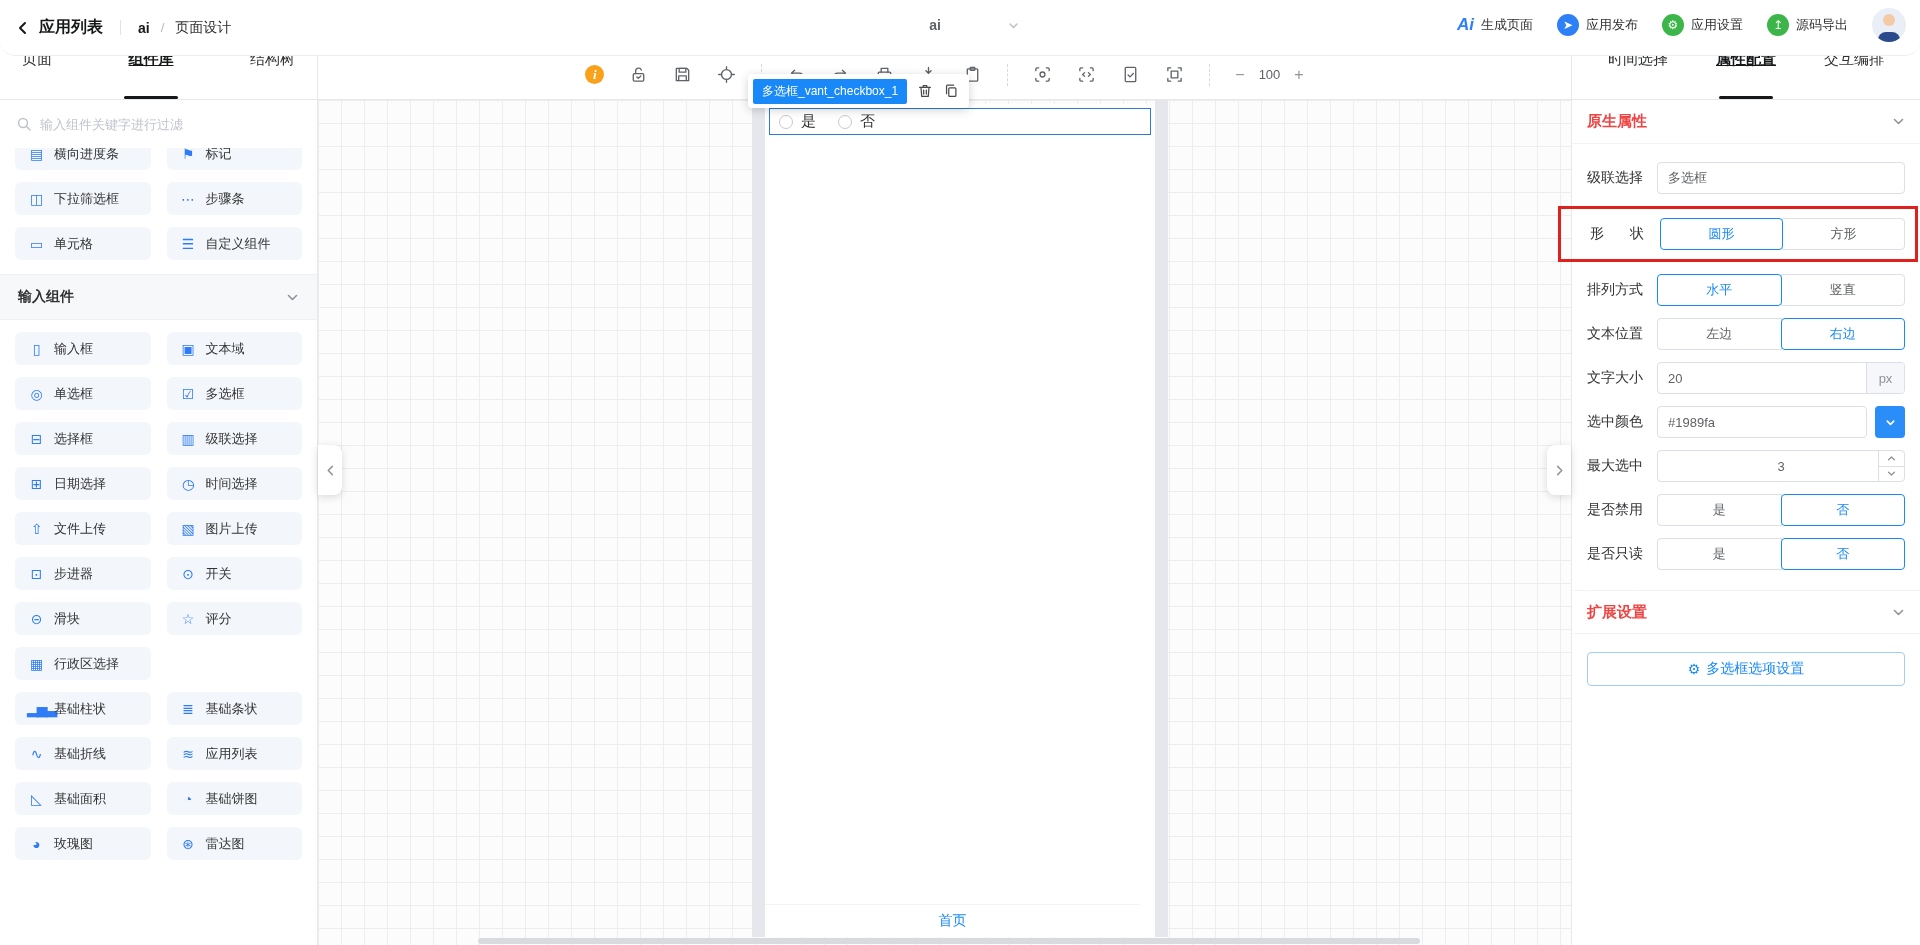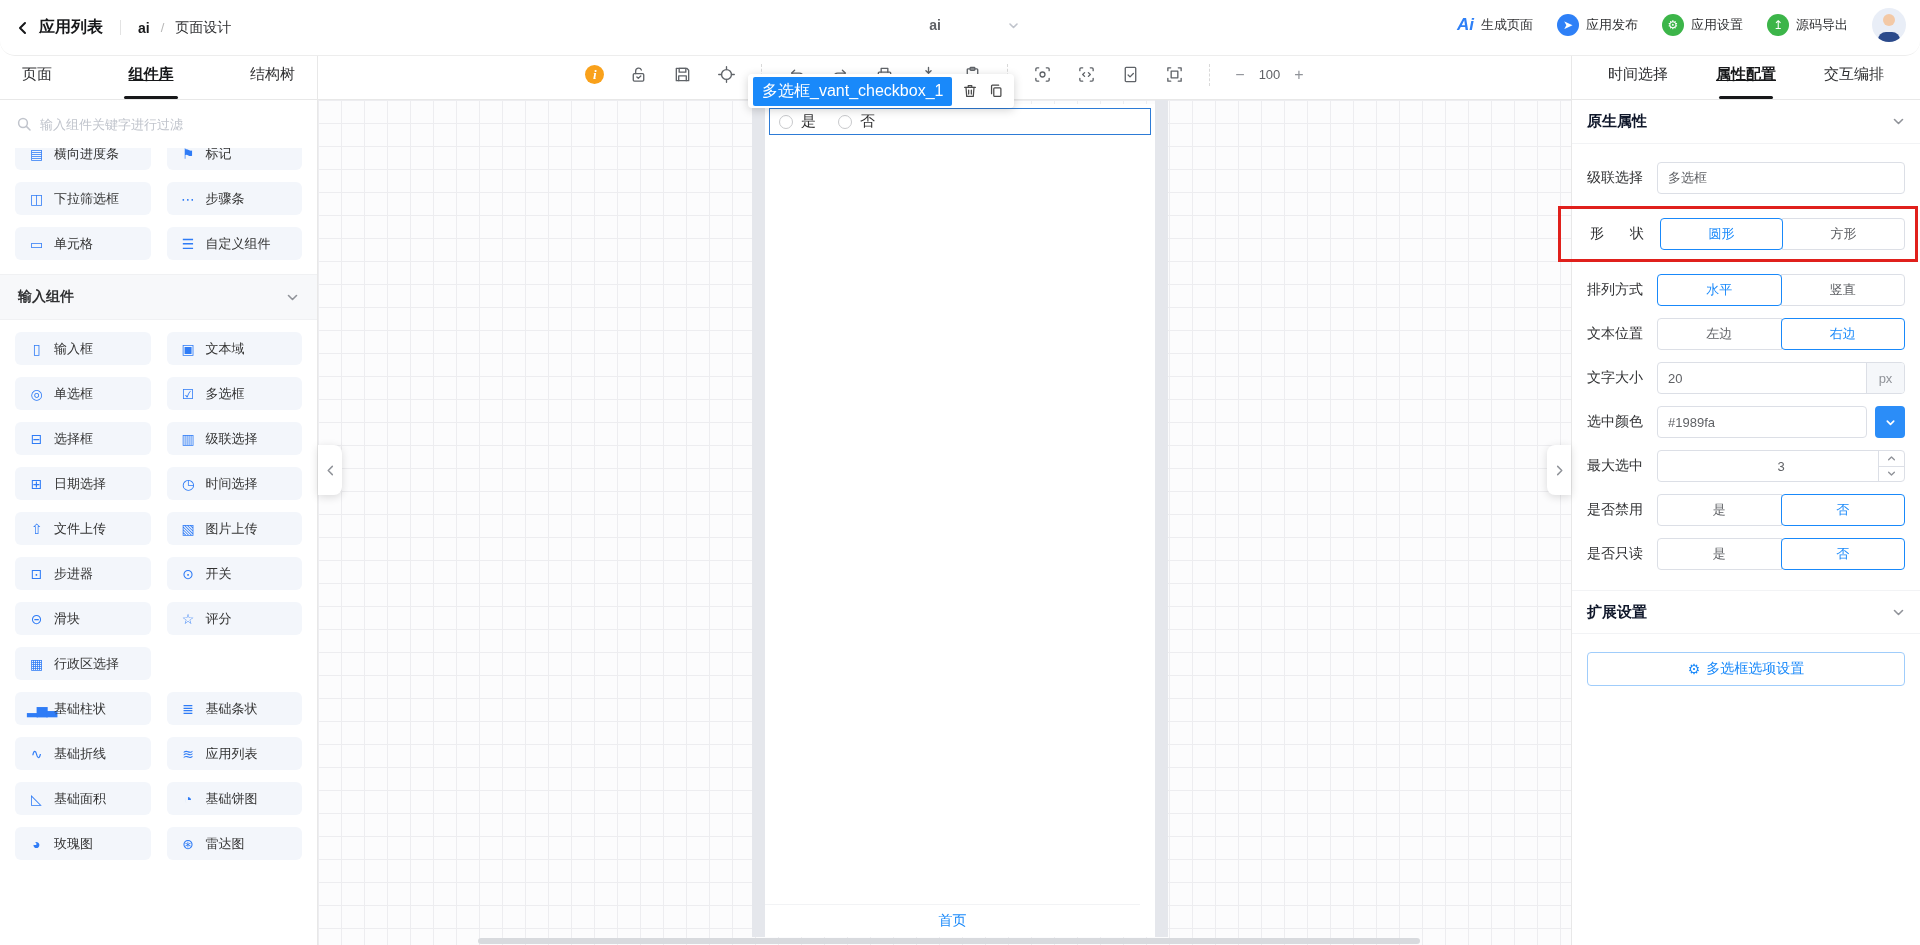--- a/index.html
+++ b/index.html
@@ -42,21 +42,21 @@
   .ai-logo { color:#2e80f7; font-weight:800; font-style:italic; font-size:17px; }
   .avatar { width:34px; height:34px; border-radius:50%; background:#e9eef7; position:relative; overflow:hidden; cursor:pointer;}
   .av-head { position:absolute; left:11px; top:6px; width:12px; height:12px; border-radius:50%; background:#f3c9a6; }
   .av-body { position:absolute; left:6px; bottom:-4px; width:22px; height:14px; border-radius:8px 8px 0 0; background:#2b4a8b; }
 
   
   .sb-tabs { position:absolute; left:0; top:0; width:318px; height:50px; border-right:1px solid #e8e8e8; border-bottom:1px solid #e8e8e8;}
   .insp-tabs { position:absolute; left:1571px; top:0; width:349px; height:50px; border-left:1px solid #e8e8e8; border-bottom:1px solid #e8e8e8;}
   .tabs { display:flex; justify-content:space-between; align-items:center; height:49px; padding:0 22px; }
   .insp-tabs .tabs { padding:0 36px; }
-  .tab { font-size:15px; color:#303133; position:relative; height:49px; display:flex; align-items:center; cursor:pointer; }
+  .tab { font-size:15px; color:#303133; position:relative; height:49px; display:flex; align-items:flex-start; cursor:pointer; }
   .tab.active { font-weight:700; color:#17181a;text-decoration:underline; }
   .tab.active::after { content:""; position:absolute; left:50%; transform:translateX(-50%);
     bottom:0; width:54px; height:3px; background:#17181a; border-radius:2px; }
 
   .toolbar { position:absolute; left:318px; top:0; width:1253px; height:50px; border-bottom:1px solid #e8e8e8;
     display:flex; align-items:center; justify-content:center; gap:25px; }
   .tool { cursor:pointer; color:#5f6368; display:flex; align-items:center; }
   .tool svg { stroke:#5f6368; fill:none; stroke-width:1.4; stroke-linecap:round; stroke-linejoin:round; }
   .info-badge { width:19px; height:19px; border-radius:50%; background:#f9a11b; color:#fff;
     font-family:"Liberation Serif","DejaVu Serif",serif; font-style:italic; font-weight:700; font-size:13px;
@@ -95,35 +95,35 @@
   .cbx-item { display:flex; align-items:center; gap:8px; cursor:pointer; }
   .cbx-circle { width:14px; height:14px; border-radius:50%; border:1px solid #c8c9cc; background:#fff; }
   .cbx-label { font-size:15px; color:#323233; }
   .phone-tabbar { position:absolute; left:0; right:15px; bottom:0; height:33px; border-top:1px solid #f2f3f5;
     display:flex; align-items:center; justify-content:center; background:#fff; }
   .phone-tabbar span { color:#1989fa; font-size:14px; cursor:pointer; }
 
   .sel-tip { position:absolute; left:430px; top:-26px; height:34px; background:#fff; border-radius:4px;
     box-shadow:0 2px 10px rgba(0,0,0,.18); display:flex; align-items:center; gap:10px;
     padding:0 10px 0 5px; z-index:60; }
-  .sel-label { background:#1989fa; color:#fff; font-size:16px; padding:4px 9px; border-radius:2px; white-space:nowrap; }
+  .sel-label { background:#1989fa; color:#fff; font-size:12px; padding:4px 9px; border-radius:2px; white-space:nowrap; }
   .sel-tip svg { stroke:#4a4a4a; fill:none; stroke-width:1.4; stroke-linecap:round; stroke-linejoin:round; cursor:pointer; }
 
   .handle { position:absolute; top:345px; width:24px; height:50px; background:#fff;
     box-shadow:0 2px 8px rgba(0,0,0,.14); display:flex; align-items:center; justify-content:center;
     cursor:pointer; z-index:5; }
   .handle svg { stroke:#909399; fill:none; stroke-width:1.6; stroke-linecap:round; stroke-linejoin:round; }
   .handle.l { left:0; border-radius:0 8px 8px 0; }
   .handle.r { right:0; border-radius:8px 0 0 8px; }
   .h-scroll { position:absolute; left:160px; bottom:1px; width:942px; height:6px; border-radius:3px;
     background:#d8dade; cursor:pointer; }
 
   
   .panel-h { height:44px; display:flex; justify-content:space-between; align-items:center;
-    padding:0 15px; font-size:15px; font-weight:700; color:#0f172a;
+    padding:0 15px; font-size:15px; font-weight:700; color:#ef4444;
     border-bottom:1px solid #f2f3f5; cursor:pointer; }
   .panel-h.ext { border-top:1px solid #f2f3f5; margin-top:4px; }
   .fields { padding:18px 15px 4px; }
   .f-row { display:flex; align-items:center; margin-bottom:12px; }
   .f-label { width:70px; flex:none; font-size:14px; color:#303133; }
   .f-label.justify { display:flex; justify-content:space-between; padding-right:16px; }
   .inp { flex:1; height:32px; border:1px solid #dcdfe6; border-radius:4px; display:flex;
     align-items:center; padding:0 10px; font-size:13px; color:#606266; background:#fff; overflow:hidden; }
   .seg { flex:1; display:flex; height:32px; }
   .opt { flex:1; display:flex; align-items:center; justify-content:center; font-size:13px;

